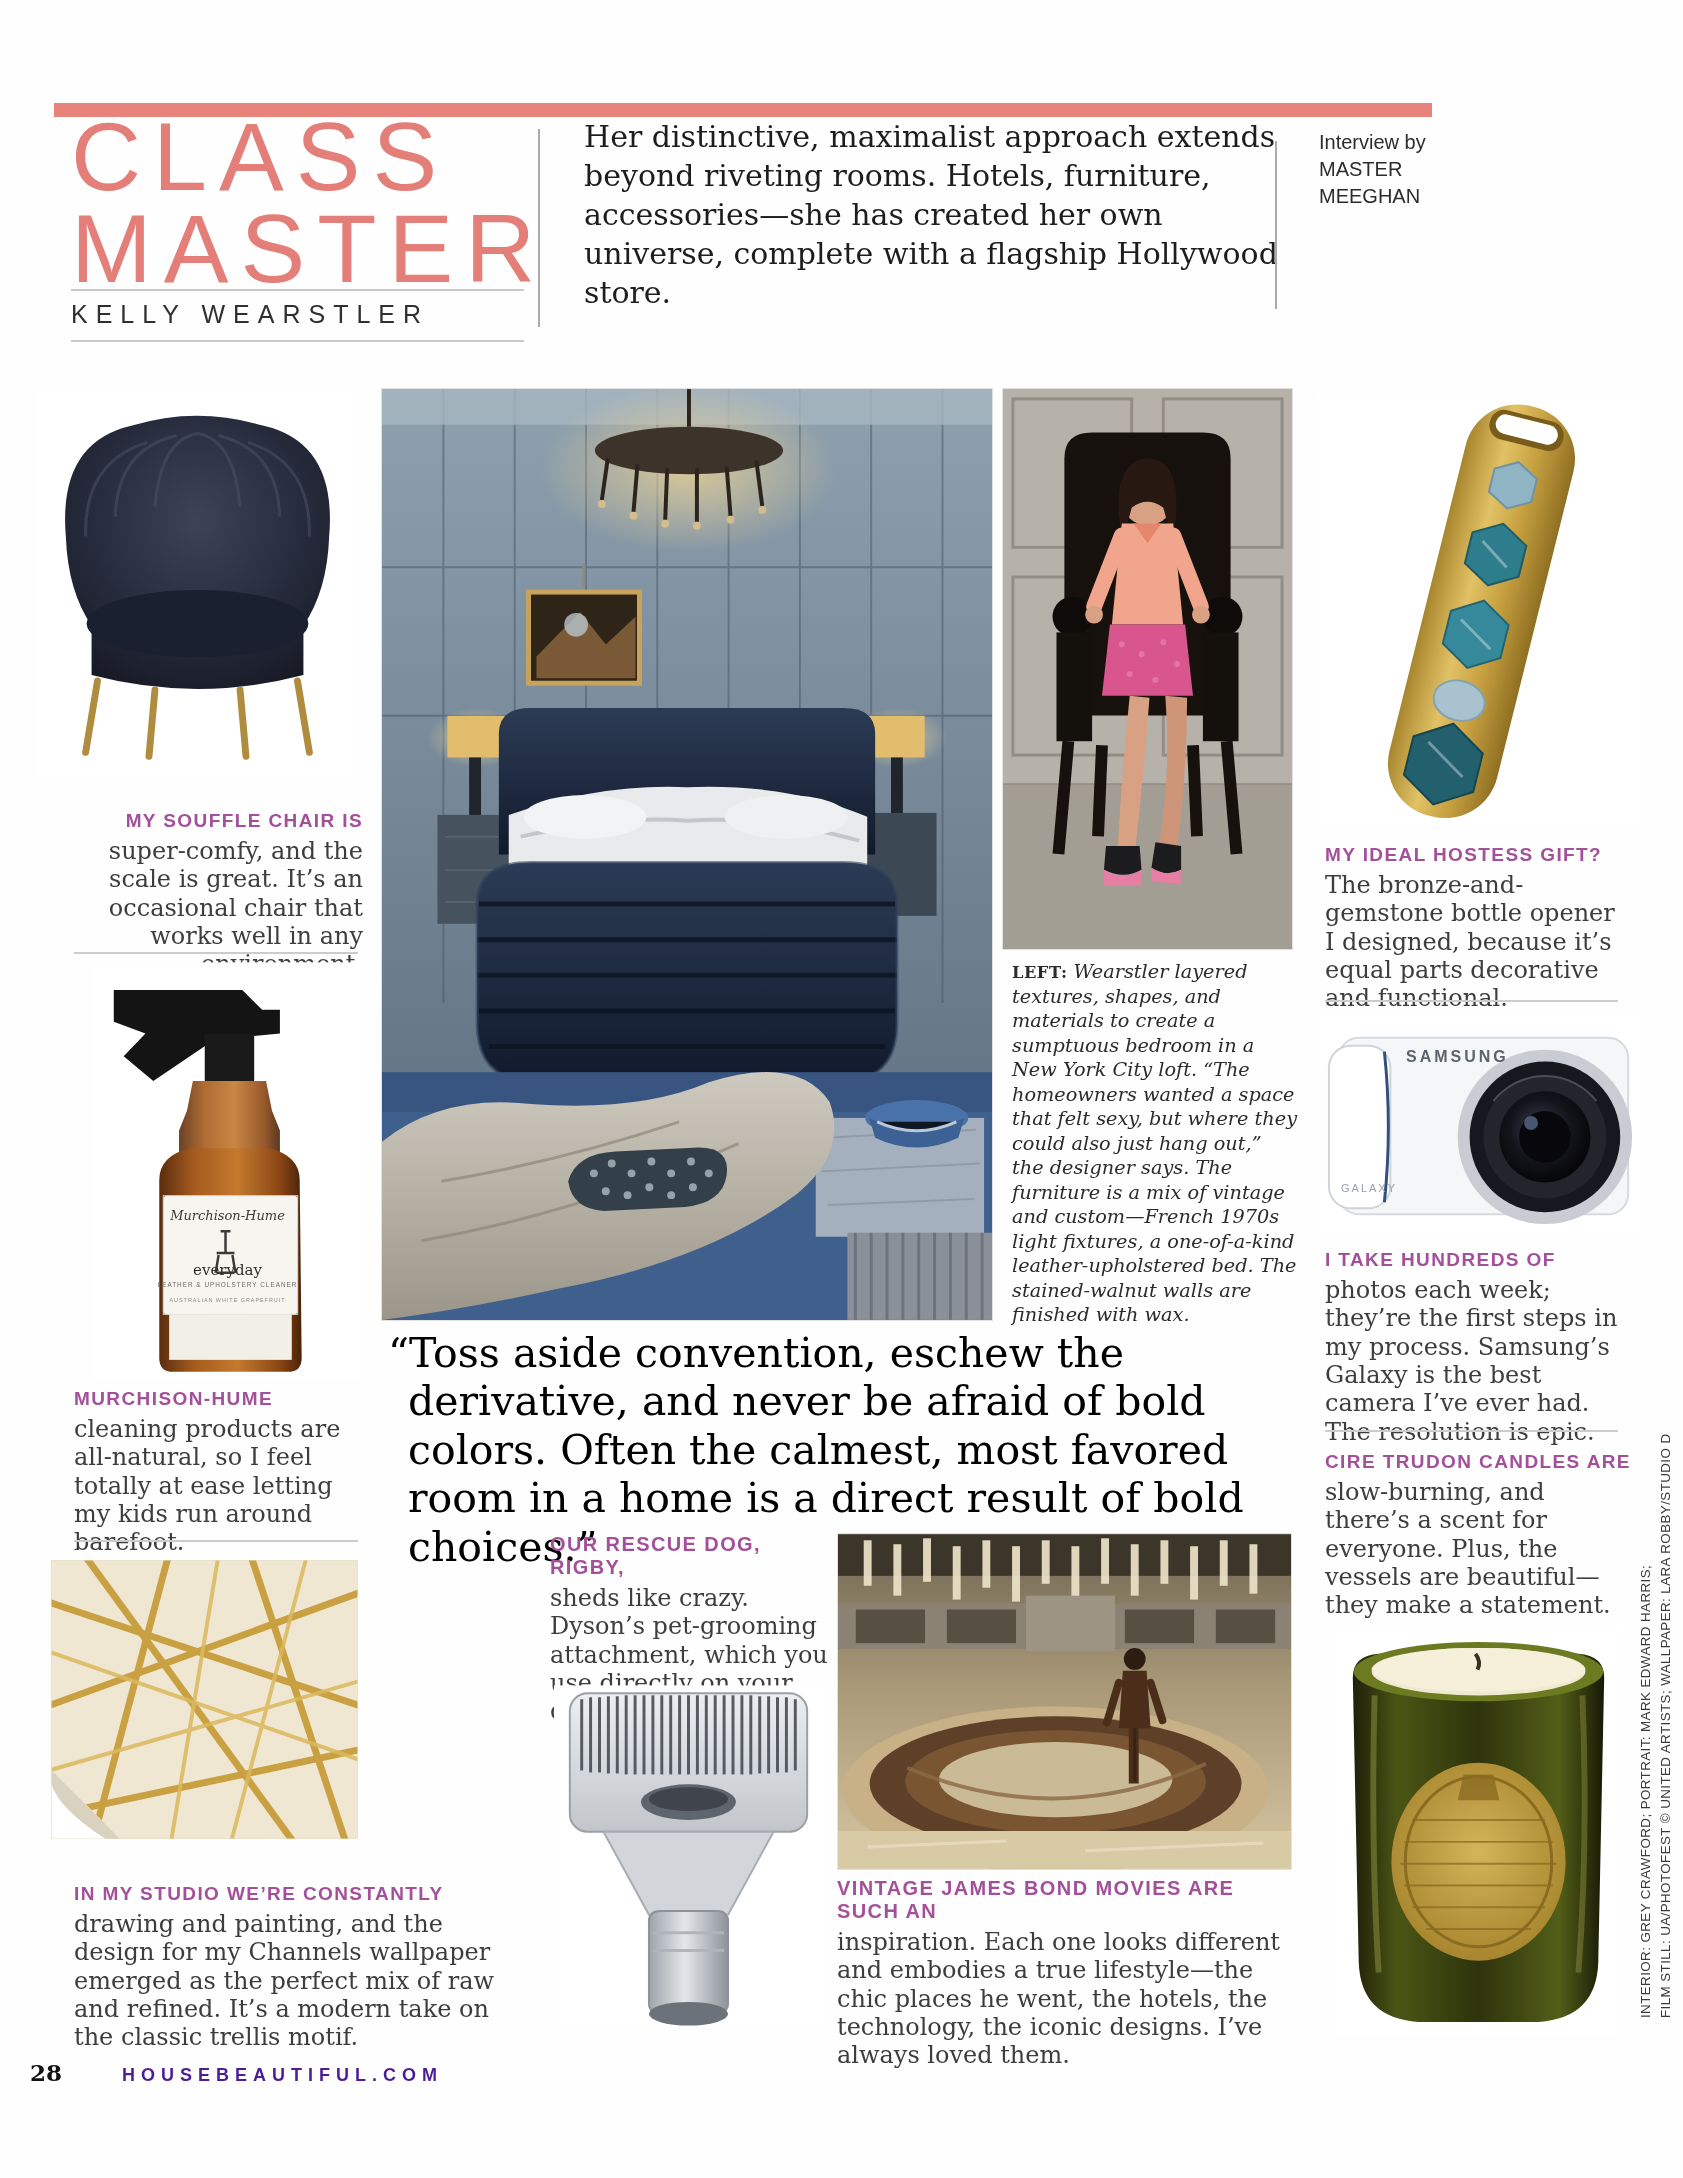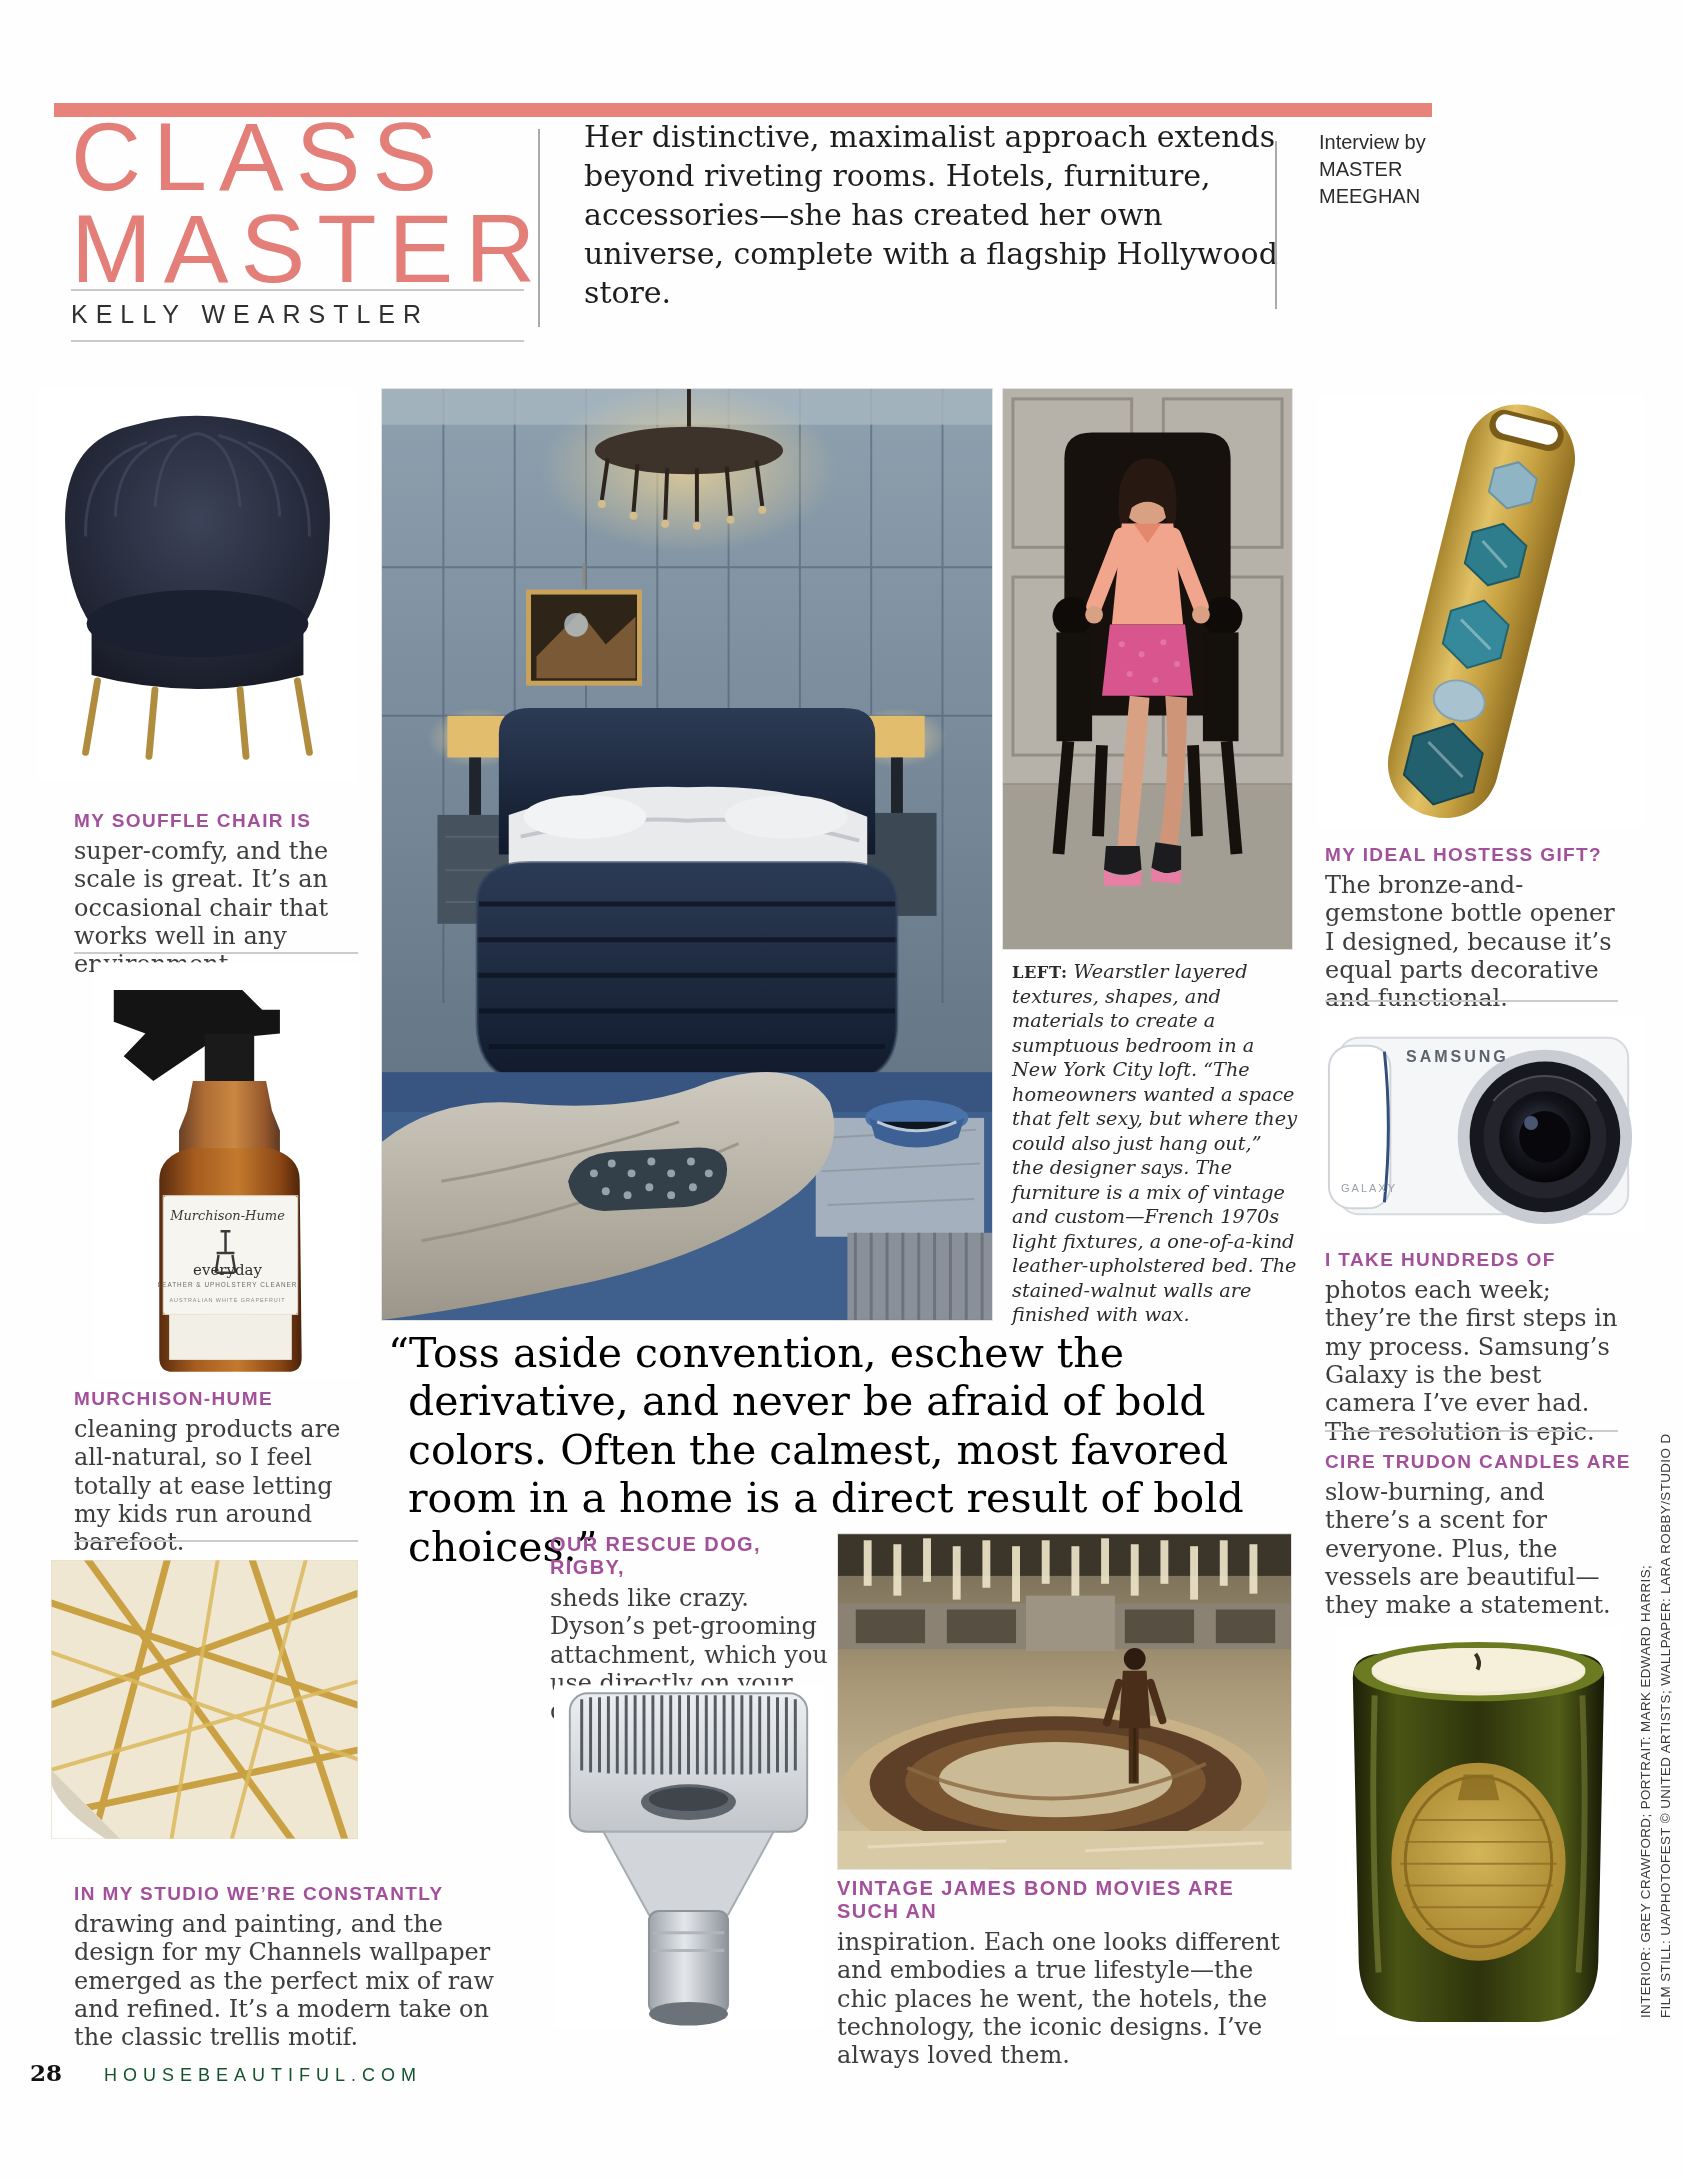--- a/index.html
+++ b/index.html
@@ -24,21 +24,21 @@
   .italic-cap .lead{font-style:normal;font-weight:bold;font-size:16.3px;letter-spacing:0.5px;color:#2b2b2b;}
   .quote{position:absolute;left:388px;top:1329px;width:893px;color:#000000;
          font-family:"DejaVu Serif",serif;font-size:41px;line-height:1.18;text-indent:-20px;padding-left:20px;}
   
   .photo{position:absolute;overflow:hidden;}
   .photo svg{display:block;}
   .overlay{position:absolute;font-family:"Liberation Sans",sans-serif;}
   
   .footer{position:absolute;left:30px;top:2059px;display:flex;align-items:baseline;gap:42px;}
   .footer .pg{font-family:"DejaVu Serif",serif;font-weight:bold;font-size:23px;color:#111;}
-  .footer .site{font-size:18px;letter-spacing:6px;color:#14532d;font-weight:normal;}
+  .footer .site{font-size:18px;letter-spacing:6px;color:#4c1d95;font-weight:bold;margin-left:18px;}
   .credits{position:absolute;left:1636px;top:2018px;transform:rotate(-90deg);transform-origin:0 0;
            font-size:13.4px;letter-spacing:0.4px;color:#3a3a3a;line-height:1.5;white-space:nowrap;}
 </style>
 </head>
 <body>
 
 <div class="page">
 
   <div class="top-bar"></div>
 
@@ -69,21 +69,21 @@
         </radialGradient>
       </defs>
       <rect width="322" height="398" fill="#ffffff"></rect>
       <path d="M28 150 Q20 55 95 38 Q160 18 227 38 Q302 55 294 150 Q292 205 268 240 L268 290 Q161 318 54 290 L54 240 Q30 205 28 150Z" fill="url(#chairG)"></path>
       <path d="M48 150 Q46 75 110 55 M78 130 Q80 62 140 48 M118 120 Q124 52 161 46 M274 150 Q276 75 212 55 M244 130 Q242 62 182 48 M204 120 Q198 52 161 46" stroke="#4a5066" stroke-width="3" fill="none" opacity=".55"></path>
       <ellipse cx="161" cy="238" rx="112" ry="34" fill="#1b2030"></ellipse>
       <path d="M60 296 L48 368 M262 296 L274 368 M118 305 L112 372 M204 305 L210 372" stroke="#b08d3e" stroke-width="7" stroke-linecap="round"></path>
     </svg>
   </div>
 
-  <div class="abs" style="left:74px;top:810px;width:289px;">
+  <div class="abs" style="left:74px;top:810px;width:289px;text-align:right;">
     <div class="cap-h">MY SOUFFLE CHAIR IS</div>
     <div class="cap-b">super-comfy, and the scale is great. It’s an occasional chair that works well in any environment.</div>
   </div>
   <div class="rule" style="left:74px;top:952px;width:284px;"></div>
 
   <div class="photo" style="left:94px;top:962px;width:267px;height:416px;">
     <svg width="267" height="416" viewBox="0 0 270 420">
       <defs>
         <linearGradient id="amberG" x1="0" y1="0" x2="1" y2="0">
           <stop offset="0%" stop-color="#5a2c0e"></stop>

